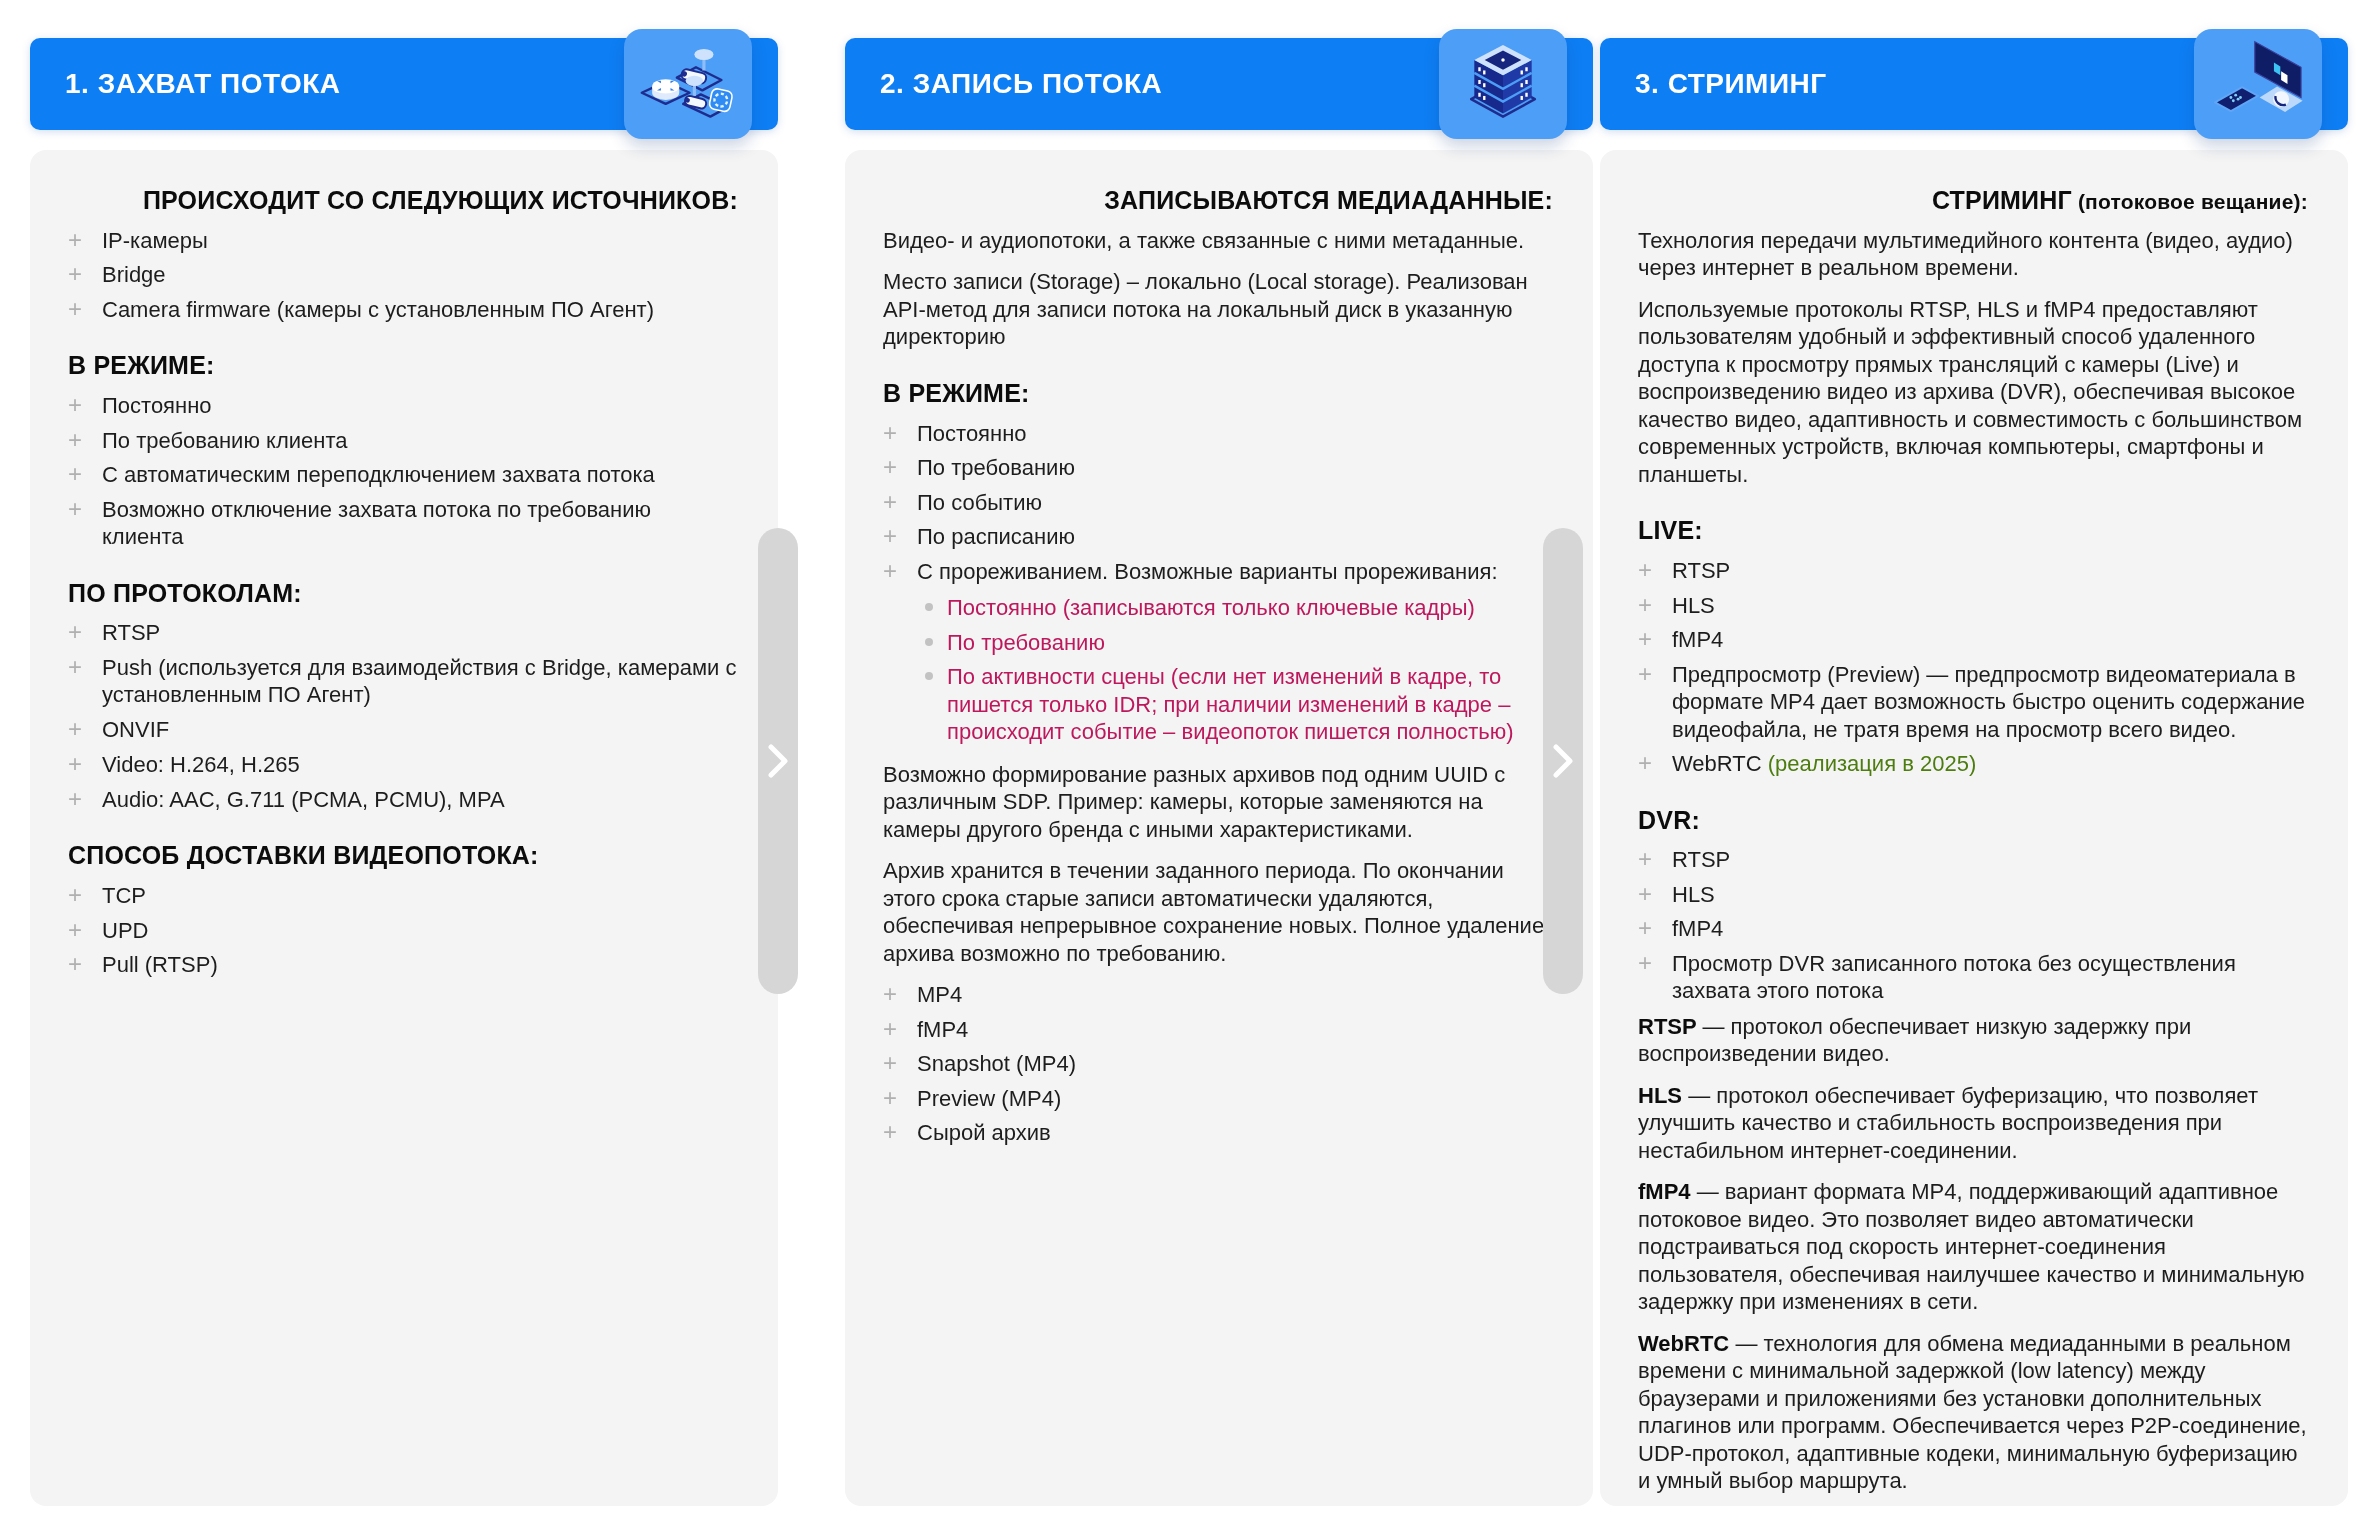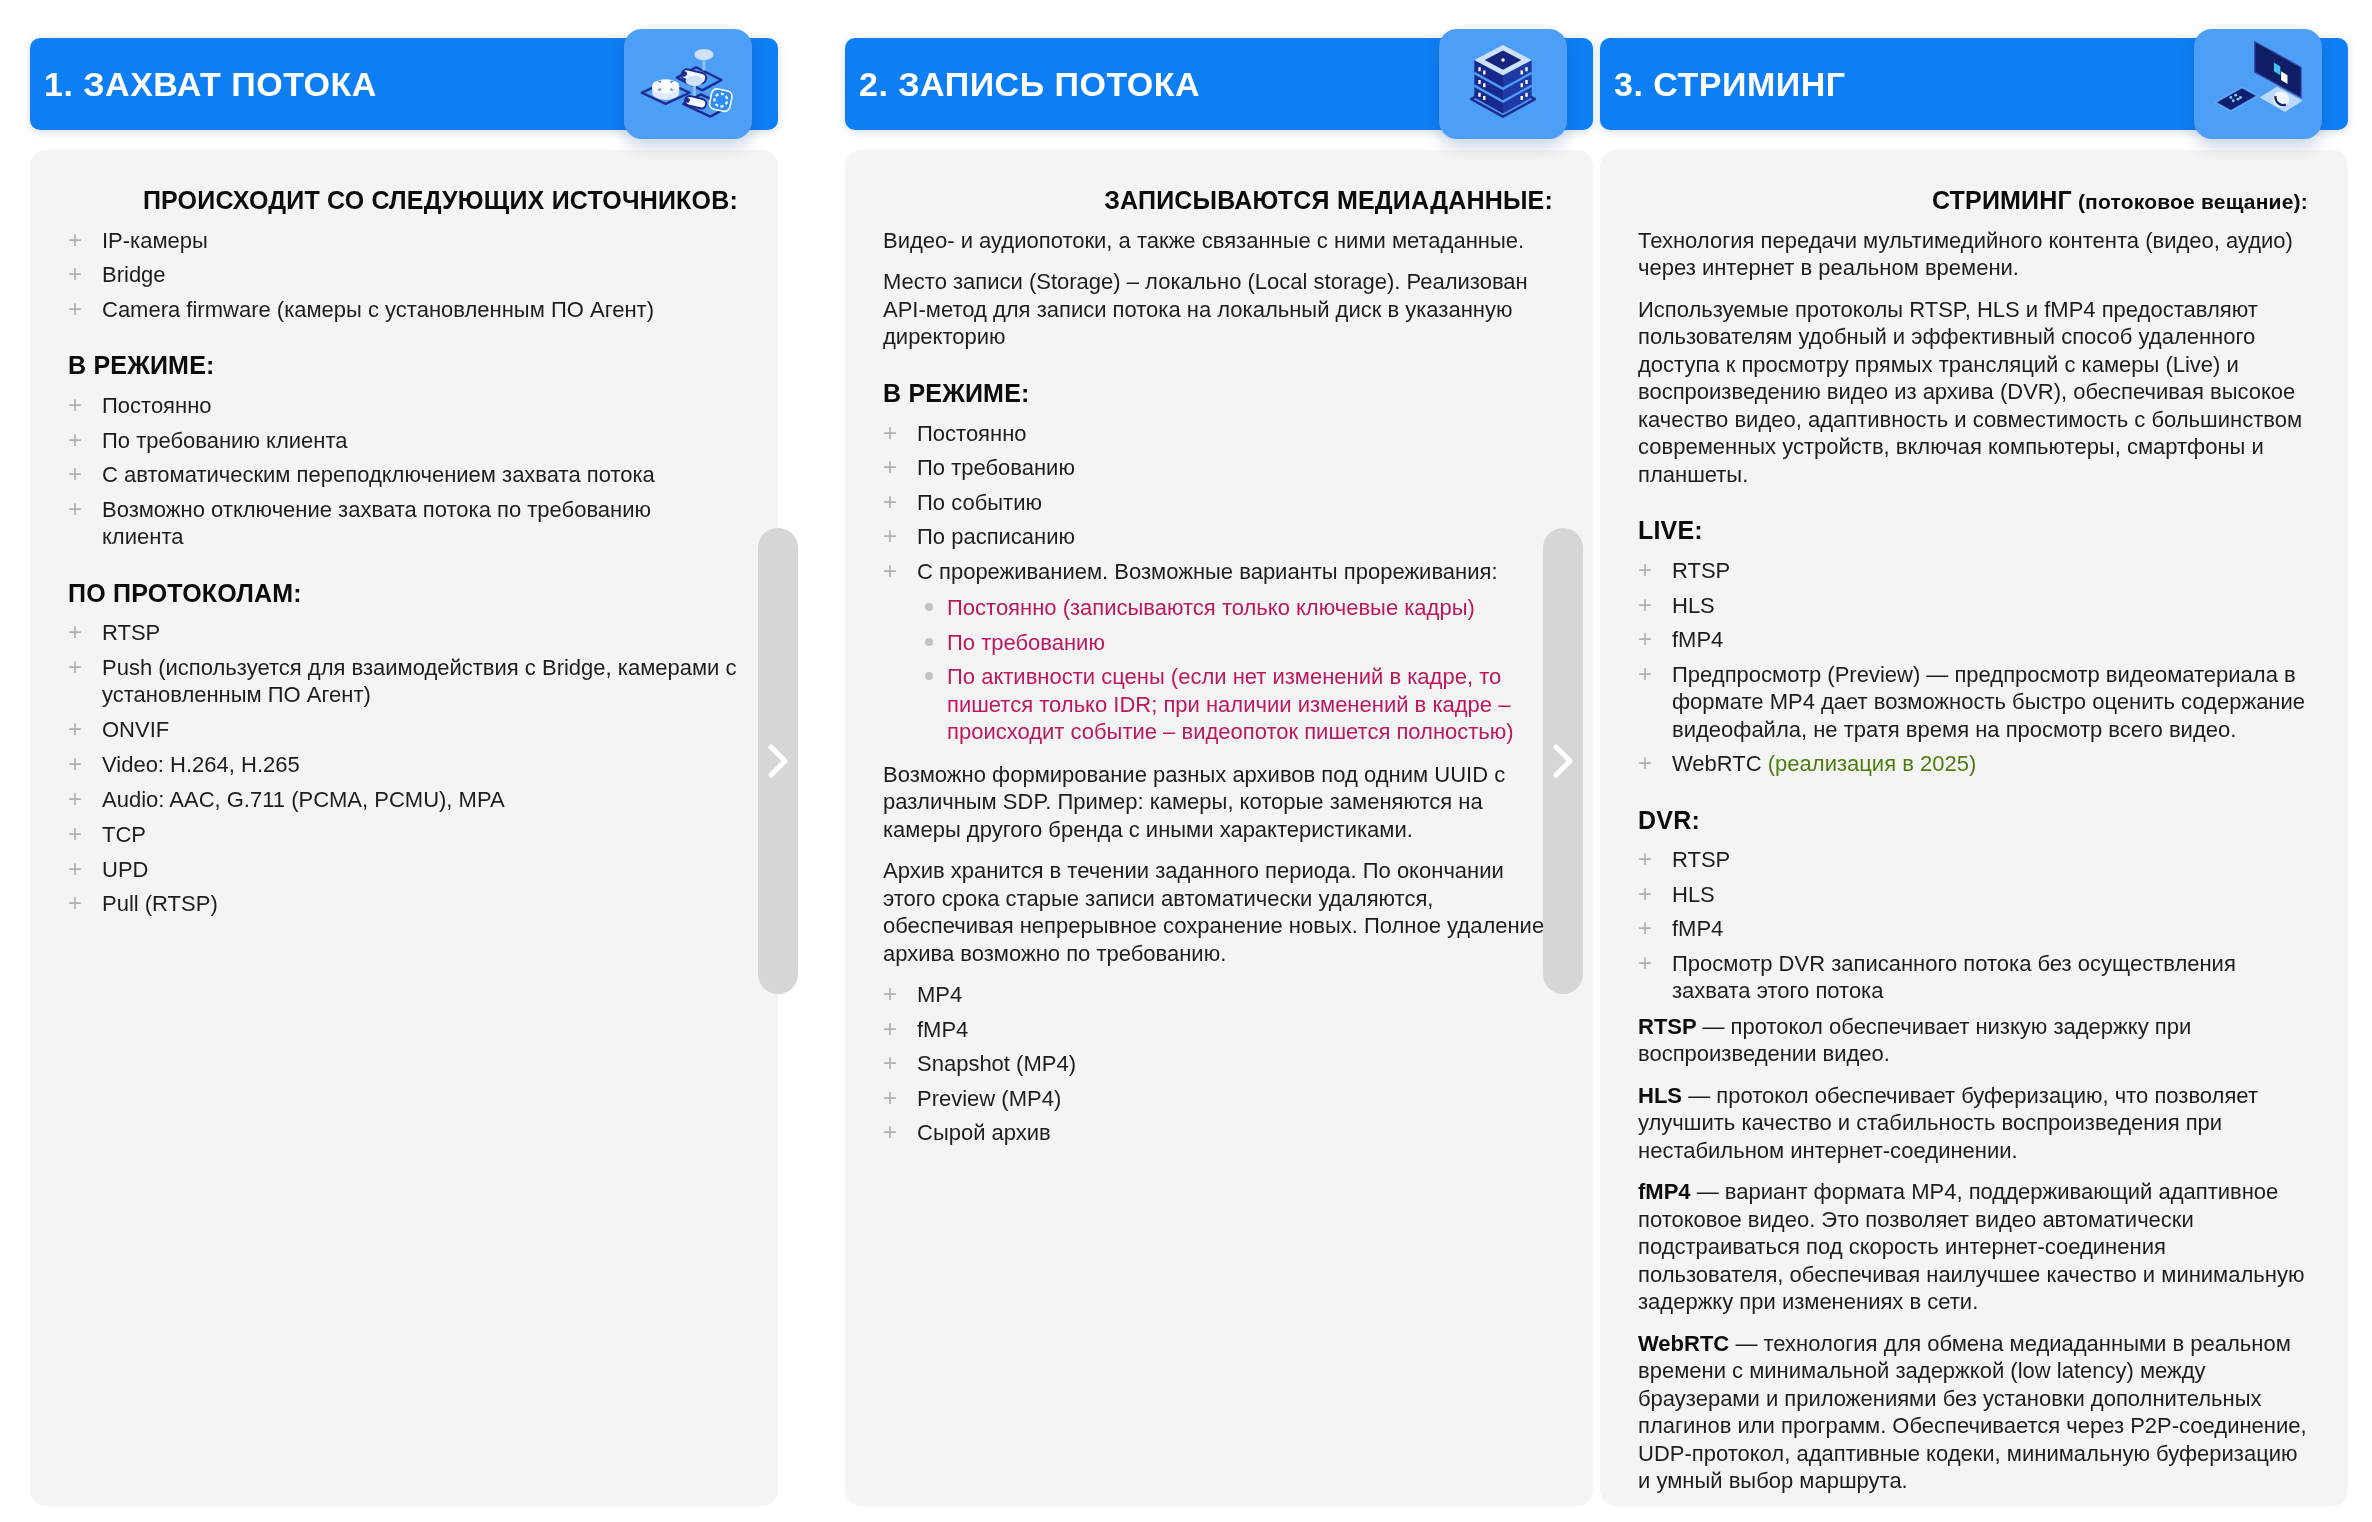--- a/index.html
+++ b/index.html
@@ -7,22 +7,22 @@
     width:2372px;height:1522px;position:relative;overflow:hidden;
     font-family:"Liberation Sans","DejaVu Sans",sans-serif;
     -webkit-font-smoothing:antialiased;
   }
   .col{position:absolute;top:38px;width:748px;}
   .hdr{
     position:relative;height:92px;background:#0e7ef4;border-radius:10px;
     display:flex;align-items:center;box-shadow:0 2px 8px rgba(15,80,170,.18);
   }
   .hdr-title{
-    color:#ffffff;font-size:34px;font-weight:800;letter-spacing:.5px;
-    padding-left:14px;white-space:nowrap;
+    color:#ffffff;font-size:28px;font-weight:800;letter-spacing:.5px;
+    padding-left:35px;white-space:nowrap;
   }
   .icon-box{
     position:absolute;right:26px;top:-9px;width:128px;height:110px;
     background:#4d9ef6;border-radius:18px;
     display:flex;align-items:center;justify-content:center;
     box-shadow:0 8px 16px rgba(10,50,120,.20);
   }
   .panel{
     margin-top:20px;height:1356px;background:#f4f4f4;border-radius:16px;
     box-sizing:border-box;padding:36px 40px 24px 38px;overflow:hidden;
@@ -142,20 +142,21 @@
         <ul class="plus-list">
           <li class="plus-li">
             <span class="plus-mark">+</span>
             <div class="li-body">Video: H.264, H.265</div>
           </li>
           <li class="plus-li">
             <span class="plus-mark">+</span>
             <div class="li-body">Audio: AAC, G.711 (PCMA, PCMU), MPA</div>
           </li>
         </ul>
+        <div class="sec-h">СПОСОБ ДОСТАВКИ ВИДЕОПОТОКА:</div>
         <ul class="plus-list">
           <li class="plus-li">
             <span class="plus-mark">+</span>
             <div class="li-body">TCP</div>
           </li>
           <li class="plus-li">
             <span class="plus-mark">+</span>
             <div class="li-body">UPD</div>
           </li>
           <li class="plus-li">

